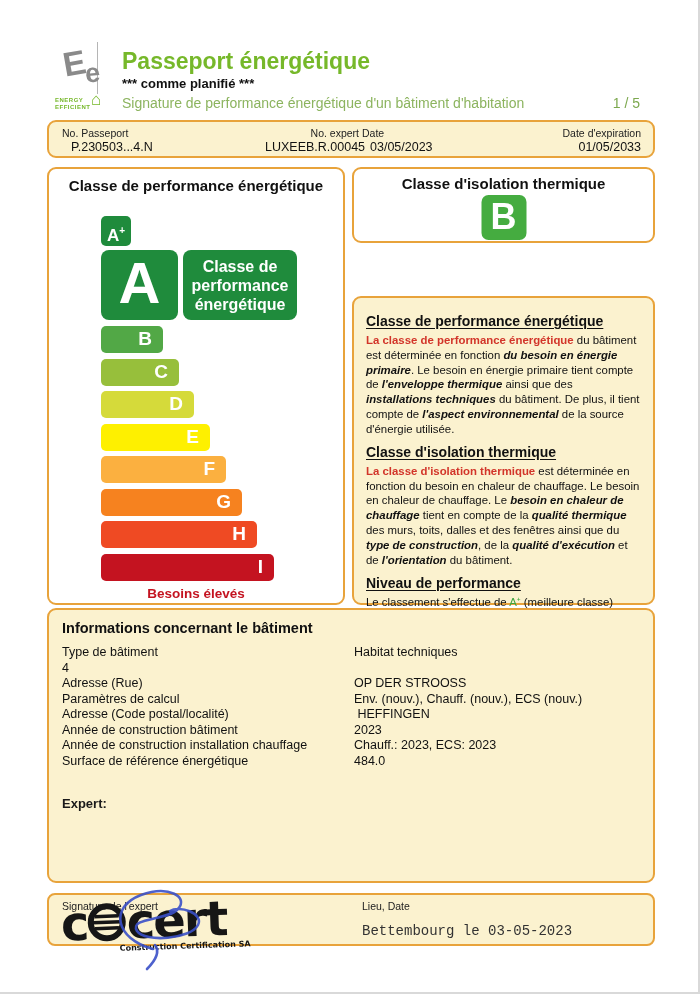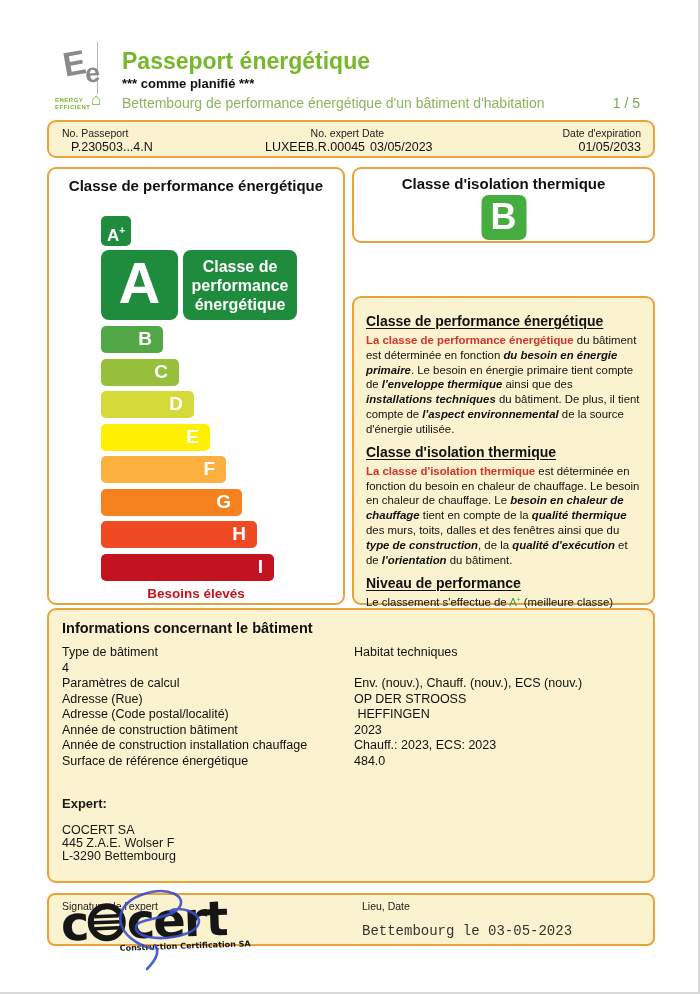--- a/index.html
+++ b/index.html
@@ -83,21 +83,21 @@
 
 <div class="abs logo">
   <div class="vline"></div>
   <div class="bigE">E</div>
   <div class="smalle">e</div>
   <div class="tag">ENERGY EFFICIENT</div>
   <div class="house">⌂</div>
 </div>
 <div class="abs hdr-title">Passeport énergétique</div>
 <div class="abs hdr-sub">*** comme planifié ***</div>
-<div class="abs hdr-cert">Bettembourg de performance énergétique d'un bâtiment d'habitation</div>
+<div class="abs hdr-cert">Signature de performance énergétique d'un bâtiment d'habitation</div>
 <div class="abs hdr-page">1 / 5</div>
 
 <div class="abs goldbox pbar">
   <div class="lab" style="left:13px;">No. Passeport</div>
   <div class="val" style="left:22px;">P.230503...4.N</div>
   <div class="lab" style="left:216px; width:94px; text-align:right;">No. expert</div>
   <div class="val" style="left:216px;">LUXEEB.R.00045</div>
   <div class="lab" style="left:313px;">Date</div>
   <div class="val" style="left:321px;">03/05/2023</div>
   <div class="lab" style="right:12px;">Date d'expiration</div>
@@ -140,50 +140,45 @@
   <div class="binfo-title">Informations concernant le bâtiment</div>
   <div id="info-rows">
       <div class="info-row">
         <div class="lbl">Type de bâtiment</div>
         <div class="val">Habitat techniques</div>
       </div>
       <div class="info-row">
         <div class="val">4</div>
       </div>
       <div class="info-row">
+        <div class="lbl">Adresse (Rue)</div>
+        <div class="val">OP DER STROOSS</div>
+      </div>
+      <div class="info-row">
         <div class="lbl">Paramètres de calcul</div>
         <div class="val">Env. (nouv.), Chauff. (nouv.), ECS (nouv.)</div>
-      </div>
-      <div class="info-row">
-        <div class="lbl">Adresse (Rue)</div>
-        <div class="val">OP DER STROOSS</div>
       </div>
       <div class="info-row">
         <div class="lbl">Adresse (Code postal/localité)</div>
         <div class="val">&nbsp;HEFFINGEN</div>
       </div>
       <div class="info-row">
         <div class="lbl">Année de construction bâtiment</div>
         <div class="val">2023</div>
       </div>
       <div class="info-row">
         <div class="lbl">Année de construction installation chauffage</div>
         <div class="val">Chauff.: 2023, ECS: 2023</div>
       </div>
       <div class="info-row">
         <div class="lbl">Surface de référence énergétique</div>
         <div class="val">484.0</div>
       </div>
     </div>
   <div class="expert-title">Expert:</div>
-  <div class="expert-lines" id="expert-lines">
-      <div>COCERT SA</div>
-      <div>445 Z.A.E. Wolser F</div>
-      <div>L-3290 Bettembourg</div>
-    </div>
 </div>
 
 <div class="abs goldbox sig">
   <div class="lab" style="left:13px; top:5px;">Signature de l'expert</div>
   <div class="lab" style="left:313px; top:5px;">Lieu, Date</div>
   <div class="sig-value">Bettembourg le 03-05-2023</div>
   <svg class="stamp" viewBox="0 0 230 86">
     <g transform="rotate(-2 115 43)">
       <text x="4" y="52" font-family="DejaVu Sans, sans-serif" font-size="48" font-weight="bold" fill="#161616">c</text>
       <circle cx="50" cy="35" r="16" fill="none" stroke="#161616" stroke-width="6"></circle>

